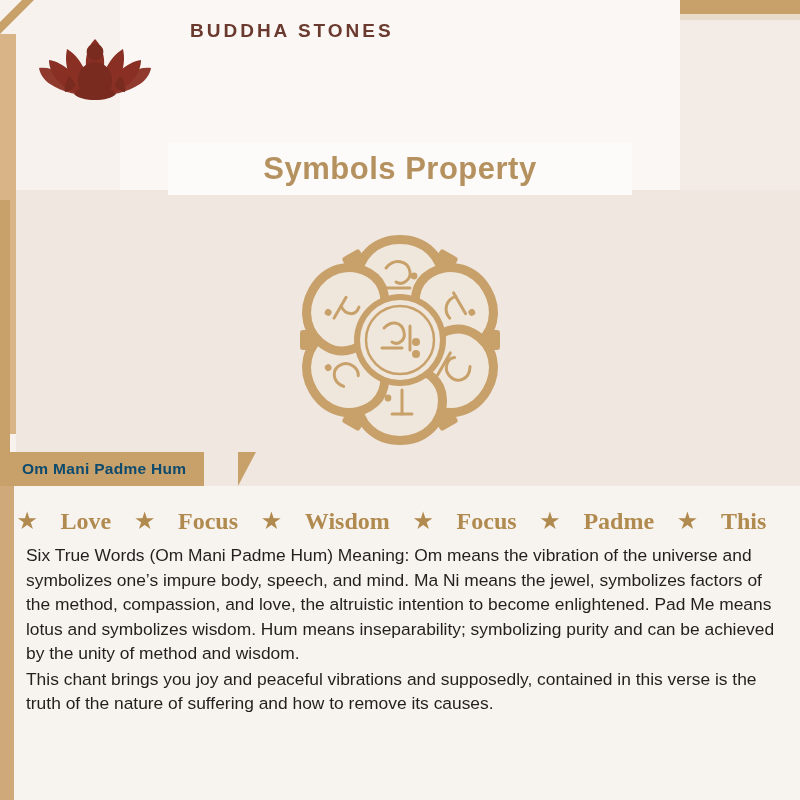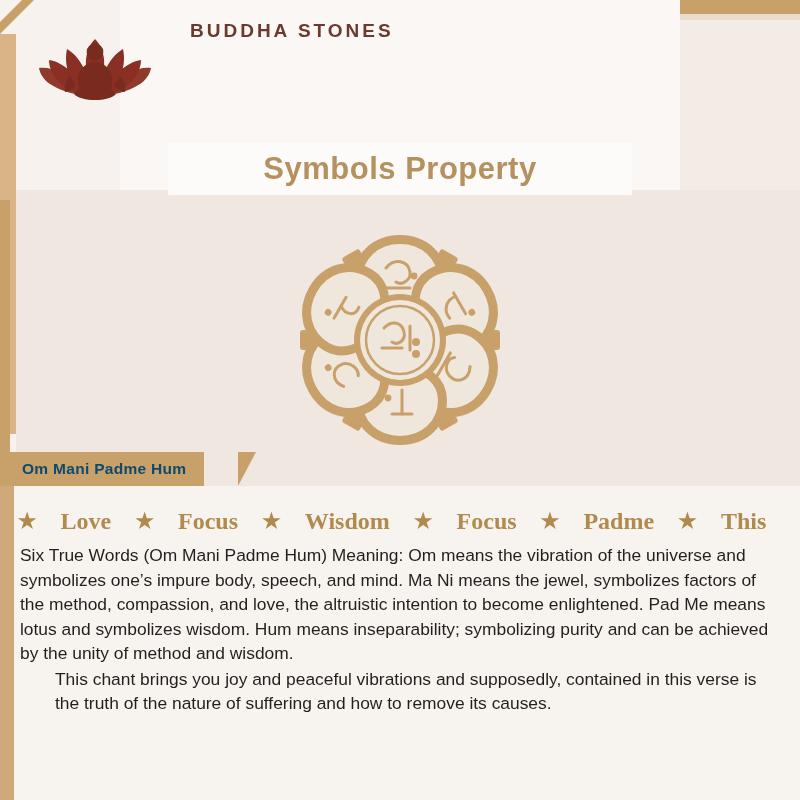--- a/index.html
+++ b/index.html
@@ -190,33 +190,32 @@
     font-size: 21px;
     margin: 0 3px;
   }
   .kw-word {
     margin: 0 19px;
   }
 
   .paragraphs {
     position: absolute;
     top: 543px;
-    left: 20px;
+    left: 26px;
     width: 762px;
     color: #231f1c;
     font-size: 17.4px;
     line-height: 1.41;
     font-family: "Liberation Sans", sans-serif;
   }
   .paragraphs p {
     margin: 0 0 0 0;
   }
   .paragraphs p + p {
     margin-top: 1px;
-    margin-left: 35px;
   }
 </style>
 </head>
 <body>
 
 <div class="page">
 
   <div class="band-top-right"></div>
   <div class="band-top-right-inner"></div>
   <div class="bg-white-panel"></div>

